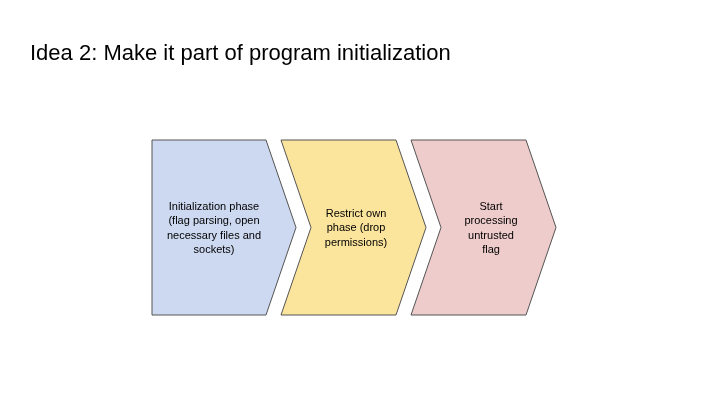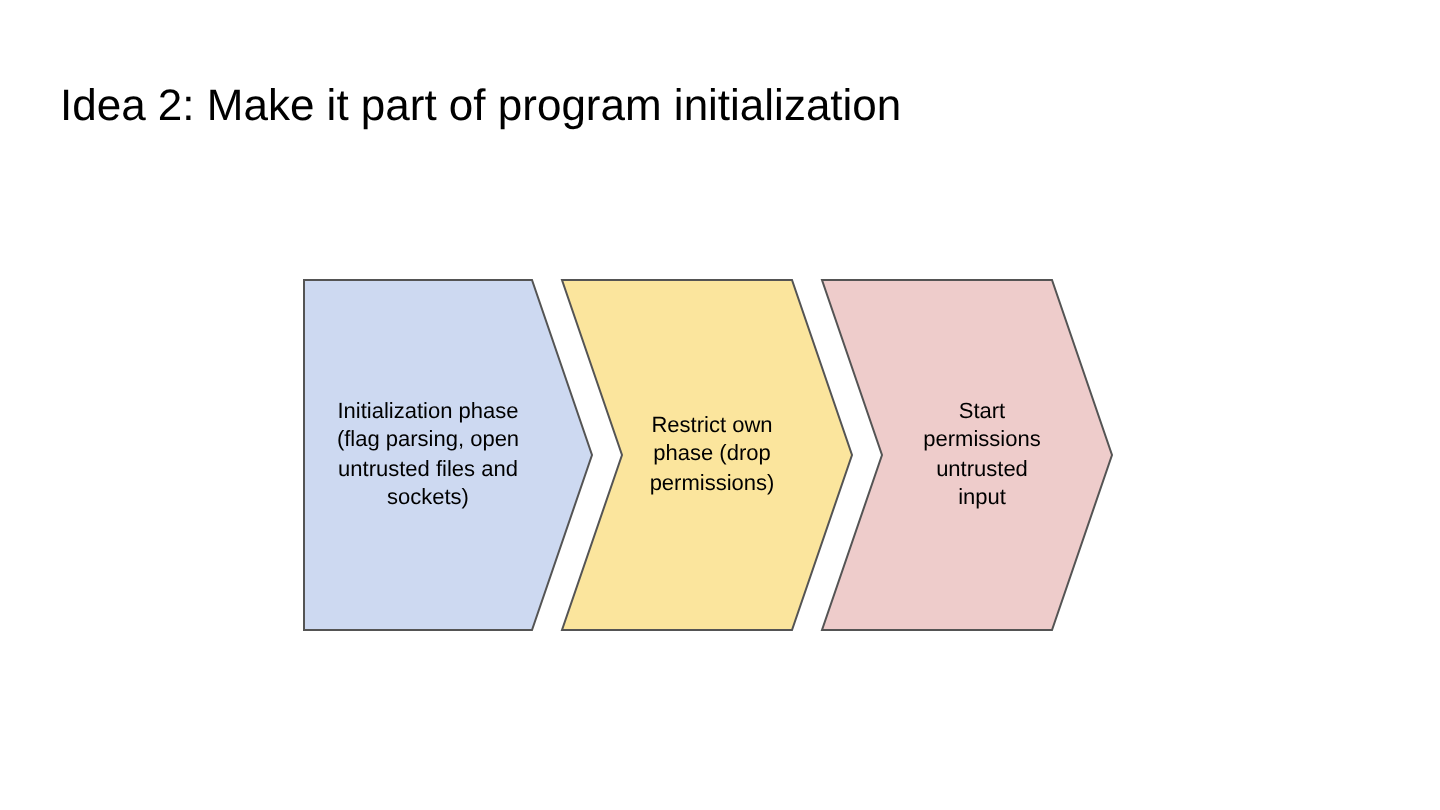--- a/index.html
+++ b/index.html
@@ -66,21 +66,21 @@
 
     <svg width="420" height="179" viewBox="0 0 420 179">
 
       <polygon points="2,2 116,2 146,89.5 116,177 2,177" stroke-width="1" stroke-linejoin="miter" fill="#cdd9f1" stroke="#545454"></polygon>
 
       <polygon points="131,2 246,2 276,89.5 246,177 131,177 161,89.5" stroke-width="1" stroke-linejoin="miter" fill="#fbe59d" stroke="#545454"></polygon>
 
       <polygon points="261,2 376,2 406,89.5 376,177 261,177 291,89.5" stroke-width="1" stroke-linejoin="miter" fill="#eecccb" stroke="#545454"></polygon>
     </svg>
 
-    <div class="step-label step-label-1">Initialization phase (flag parsing, open untrusted files and sockets)</div>
+    <div class="step-label step-label-1">Initialization phase (flag parsing, open necessary files and sockets)</div>
 
     <div class="step-label step-label-2">Restrict own phase (drop permissions)</div>
 
-    <div class="step-label step-label-3">Start permissions untrusted input</div>
+    <div class="step-label step-label-3">Start processing untrusted flag</div>
 
   </div>
 
 </div>
 
 </body></html>

